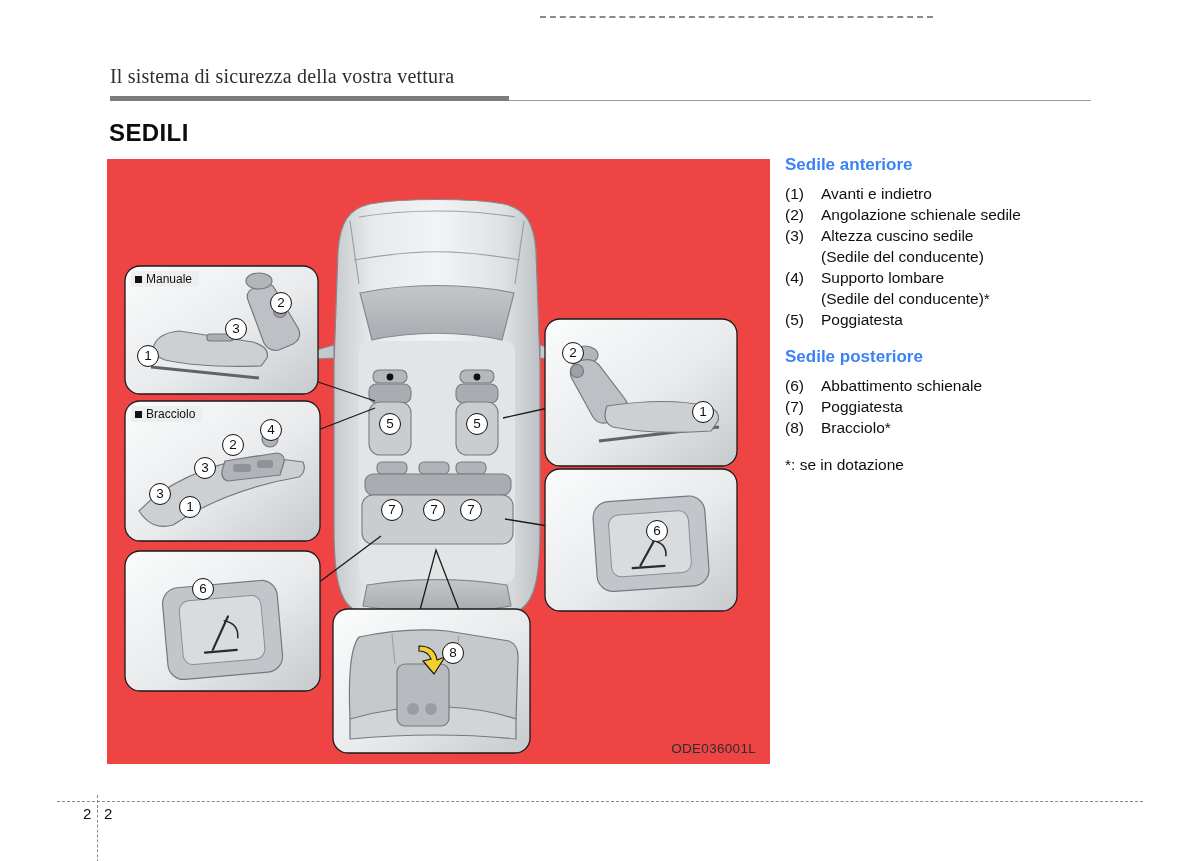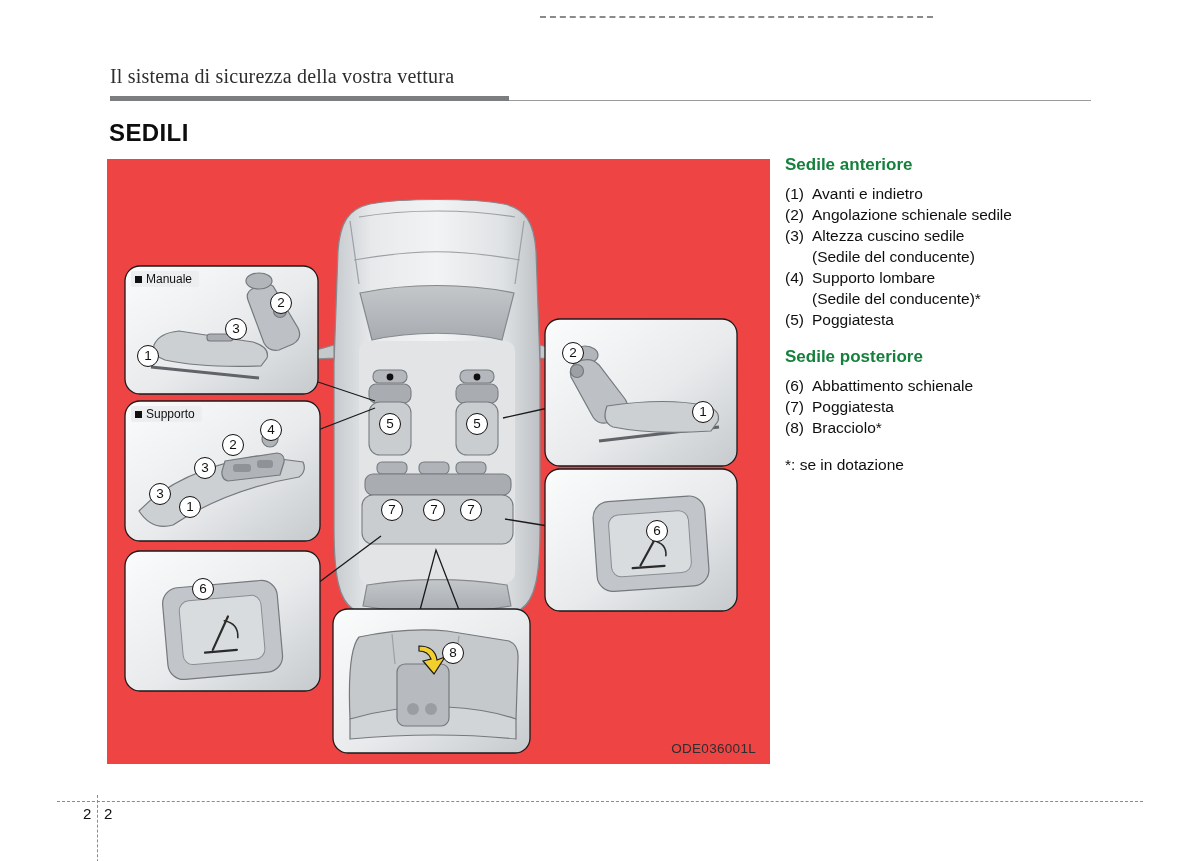--- a/index.html
+++ b/index.html
@@ -22,24 +22,24 @@
   .callout { position:absolute; width:22px; height:22px; border-radius:50%; background:#ffffff; border:1.4px solid #111;
              display:flex; align-items:center; justify-content:center; font-size:13.5px; line-height:1; color:#111; z-index:3; }
 
   .inset-label { position:absolute; display:flex; align-items:center; gap:4px; font-size:12px; color:#111;
                  background:#eceeef; padding:1px 7px 1px 4px; border-radius:2px; z-index:3; }
   .inset-label .sq { width:7px; height:7px; background:#111; display:inline-block; }
 
   .figure-code { position:absolute; right:14px; bottom:8px; font-size:13.5px; color:#2e2e2e; letter-spacing:0.3px; z-index:3; }
 
   .right-col { position:absolute; left:785px; top:138px; width:332px; font-size:15.5px; line-height:21px; color:#0f0f0f; }
-  .right-col h3 { font-size:17px; line-height:21px; font-weight:700; margin:0 0 8px 0; color:#15803d; }
+  .right-col h3 { font-size:17px; line-height:21px; font-weight:700; margin:0 0 8px 0; color:#3b82f6; }
   .item { display:flex; }
   .item .num { width:27px; flex:0 0 27px; }
-  .item .txt { flex:1; }
+  .item .txt { flex:1;margin-left:9px; }
   .group-gap { margin-top:16px; }
   .footnote { margin-top:16px; }
 
   .bottom-dash { position:absolute; left:57px; top:785px; width:1086px; height:0; border-top:1.5px dashed #8a8a8a; }
   .v-dash { position:absolute; left:97px; top:779px; width:0; height:82px; border-left:1.5px dashed #8a8a8a; }
   .footer-num { position:absolute; top:789px; font-size:15px; color:#111; }
   .footer-num.n1 { left:83px; }
   .footer-num.n2 { left:104px; }
 </style>
 </head>
@@ -188,21 +188,21 @@
         <path d="M312 487 q16 0 18 14 l8 -3 l-11 17 l-11 -13 l8 -2 q-3 -8 -12 -8 z" fill="#f3cf2e" stroke="#1a1a1a" stroke-width="1.2"></path>
       </g>
     </svg>
 
     <div class="inset-label" style="left:24px; top:112px;">
       <span class="sq"></span>
       <span>Manuale</span>
     </div>
     <div class="inset-label" style="left:24px; top:247px;">
       <span class="sq"></span>
-      <span>Supporto</span>
+      <span>Bracciolo</span>
     </div>
 
     <div class="callout" style="left:163px; top:133px;">2</div>
     <div class="callout" style="left:118px; top:159px;">3</div>
     <div class="callout" style="left:30px;  top:186px;">1</div>
     <div class="callout" style="left:153px; top:260px;">4</div>
     <div class="callout" style="left:115px; top:275px;">2</div>
     <div class="callout" style="left:87px;  top:298px;">3</div>
     <div class="callout" style="left:42px;  top:324px;">3</div>
     <div class="callout" style="left:72px;  top:337px;">1</div>

